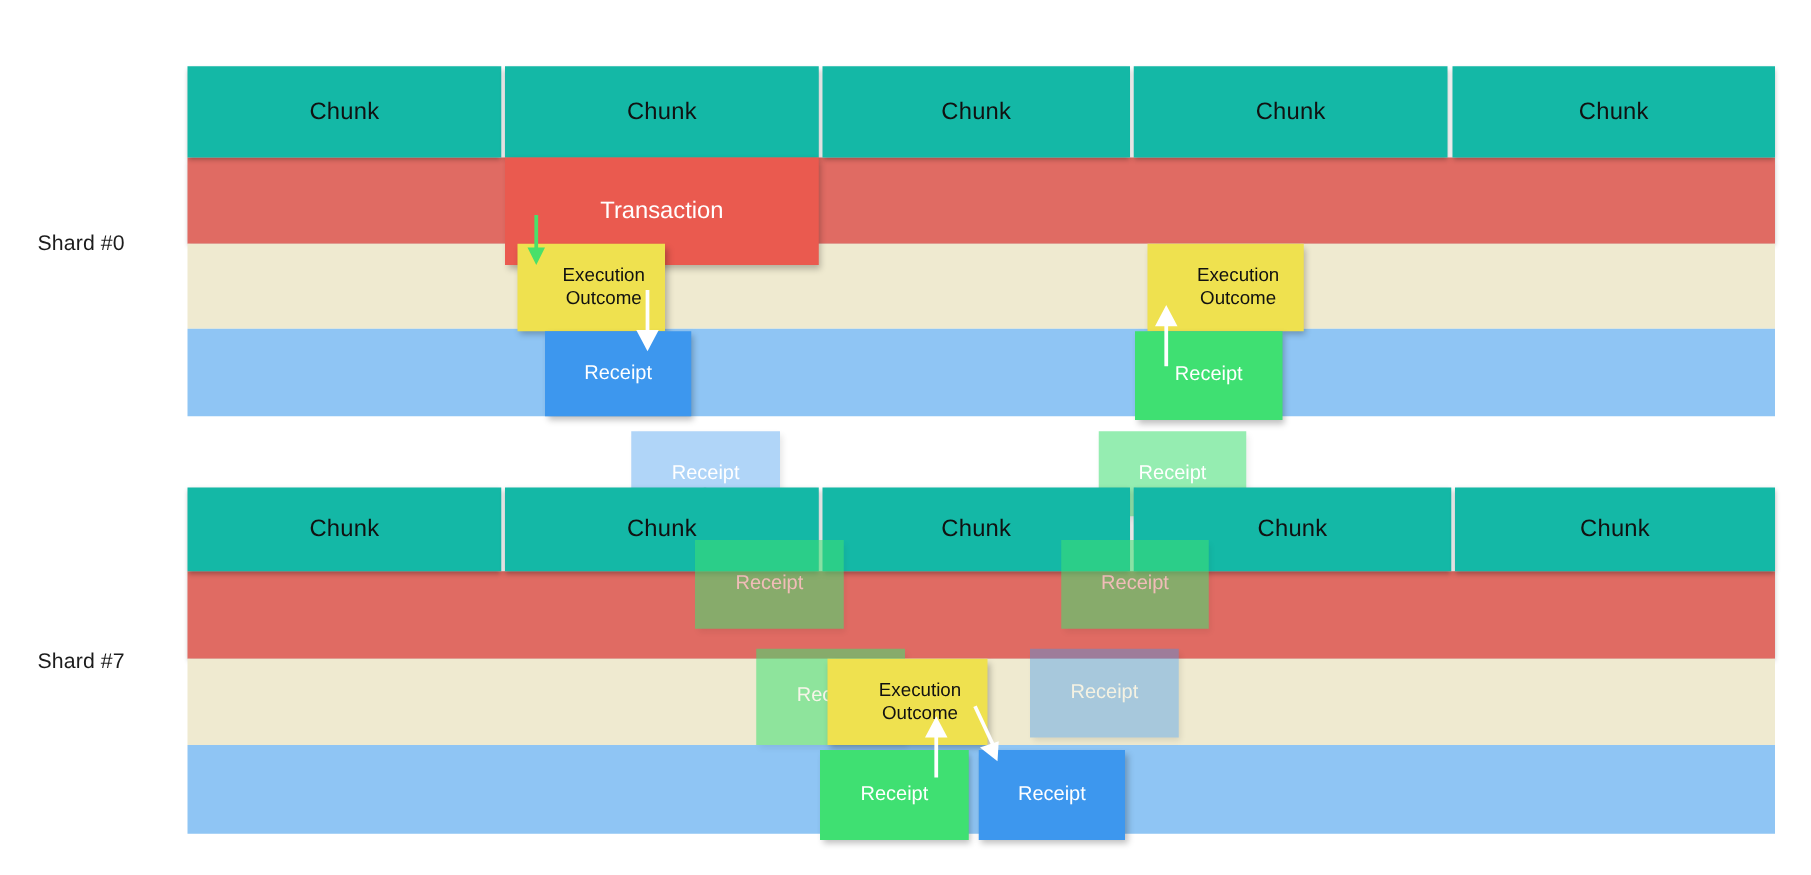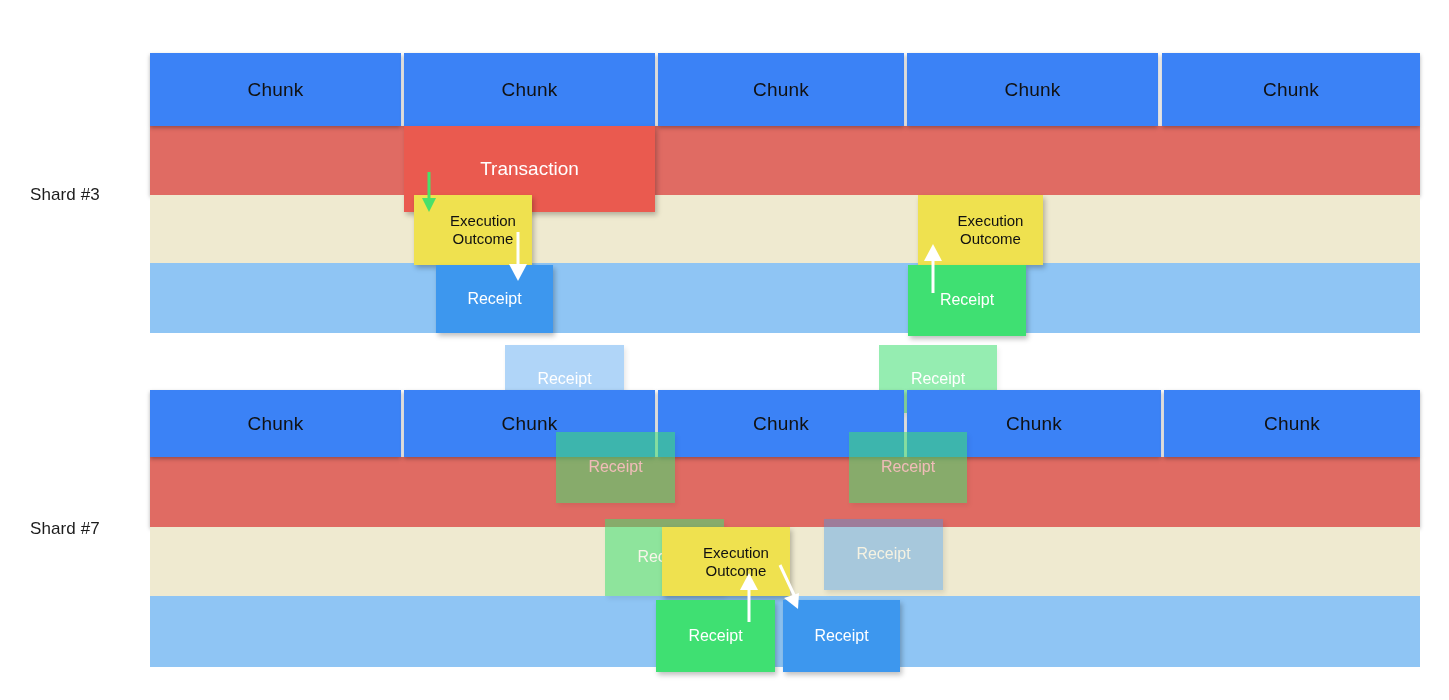--- a/index.html
+++ b/index.html
@@ -36,21 +36,21 @@
   .band-exec    { background: #efead0; }
   .band-receipt { background: #8fc5f4; }
 
   .band-shadow {
     box-shadow: 0 2px 4px rgba(0,0,0,0.28);
   }
 
   
   .chunk {
     position: absolute;
-    background: #3b82f6;
+    background: #14b8a6;
     display: flex;
     align-items: center;
     justify-content: center;
     box-sizing: border-box;
     box-shadow: 0 2px 4px rgba(0,0,0,0.30);
   }
   .chunk-label {
     font-size: 19px;
     color: #111111;
     letter-spacing: 0.2px;
@@ -109,21 +109,21 @@
     position: absolute;
     background: rgba(120,190,190,0.55);
     width: 2px;
   }
 </style>
 </head>
 <body>
 
 <div id="canvas">
 
-  <div class="shard-label" style="left:30px; top:185px;">Shard #3</div>
+  <div class="shard-label" style="left:30px; top:185px;">Shard #0</div>
 
   <div class="band band-tx band-shadow" style="left:150px; top:126px; width:1270px; height:69px;"></div>
   <div class="band band-exec" style="left:150px; top:195px; width:1270px; height:68px;"></div>
   <div class="band band-receipt" style="left:150px; top:263px; width:1270px; height:70px;"></div>
 
   <div class="chunk" style="left:150px; top:53px; width:251px; height:73px;">
     <span class="chunk-label">Chunk</span>
   </div>
   <div class="chunk" style="left:404px; top:53px; width:251px; height:73px;">
     <span class="chunk-label">Chunk</span>

